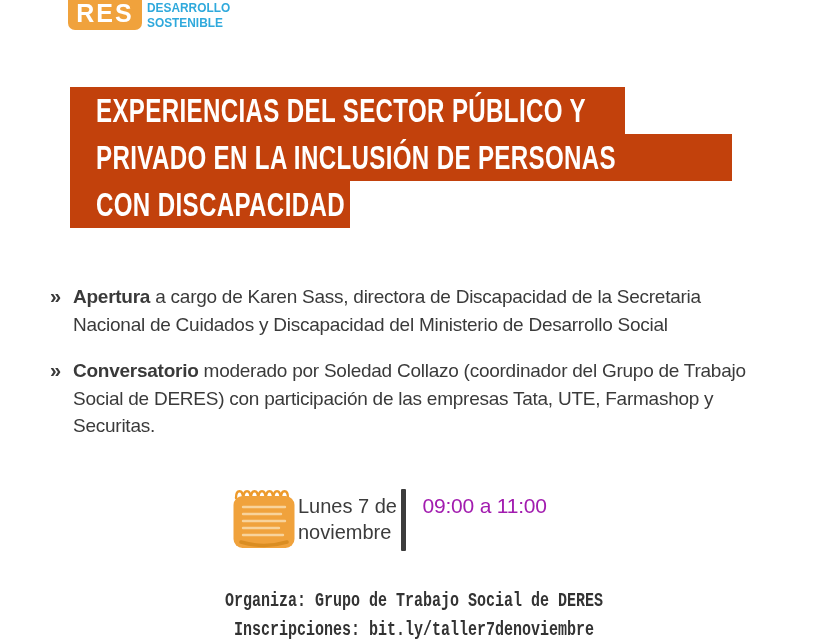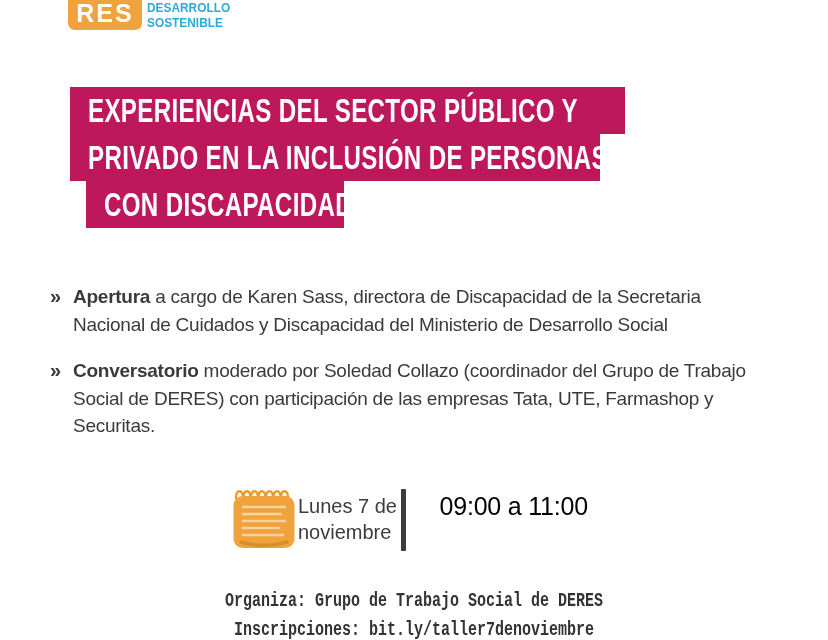--- a/index.html
+++ b/index.html
@@ -15,42 +15,42 @@
     justify-content:center; padding-bottom:2px; box-sizing:border-box;
   }
   .tagline {
     position:absolute; left:147px; top:1px; color:#2FA9DC; font-weight:bold;
     font-size:13.5px; line-height:14.5px; transform:scaleX(.88);
     transform-origin:left top; white-space:nowrap;
   }
   
   .title-block { position:absolute; left:70px; top:87px; }
   .title-line {
-    height:47px; background:#be185d; display:flex; align-items:center;
-    padding-left:18px; box-sizing:border-box;
+    height:47px; background:#c2410c; display:flex; align-items:center;
+    padding-left:26px; box-sizing:border-box;
   }
   .title-line:nth-child(1) { width:555px; }
-  .title-line:nth-child(2) { width:530px; }
-  .title-line:nth-child(3) { width:258px;margin-left:16px; }
+  .title-line:nth-child(2) { width:662px; }
+  .title-line:nth-child(3) { width:280px; }
   .title-line span {
     color:#ffffff; font-weight:bold; font-size:33px; white-space:nowrap;
     transform:scaleX(.73); transform-origin:left center; letter-spacing:.5px;
   }
   
   .bullets { position:absolute; left:50px; top:283px; color:#3a3a3a; }
   .bullet { display:flex; }
   .bullet + .bullet { margin-top:19px; }
   .marker { font-weight:bold; font-size:20px; width:23px; flex:none; line-height:27.5px; }
   .btext { font-size:19px; line-height:27.5px; letter-spacing:-0.25px; white-space:nowrap; }
   
   .event { position:absolute; left:233px; top:486px; display:flex; align-items:flex-start; }
   .cal-icon svg { display:block; }
   .date-col { margin-left:3px; padding-top:7px; font-size:20px; line-height:26px; color:#3c3c3c; width:103px; }
   .divider { width:4.5px; height:62px; background:#3c3c3c; margin-top:3px; border-radius:1px; flex:none; }
-  .time-col { margin-left:34px; padding-top:7px; font-size:25px; line-height:26px; color:#000000; letter-spacing:-0.2px; white-space:nowrap; }
+  .time-col { margin-left:17px; padding-top:7px; font-size:21px; line-height:26px; color:#a21caf; letter-spacing:-0.2px; white-space:nowrap; }
   
   .footer { position:absolute; left:0; right:0; top:586px; text-align:center; color:#333333; font-weight:bold; }
   .footer .fline { font-size:20px; line-height:29px;font-family:Liberation Mono, monospace; }
   .footer .fline span { display:inline-block; transform:scaleX(.75); transform-origin:center; white-space:nowrap; }
 </style>
 </head>
 <body>
 
 <div class="flyer">
 

